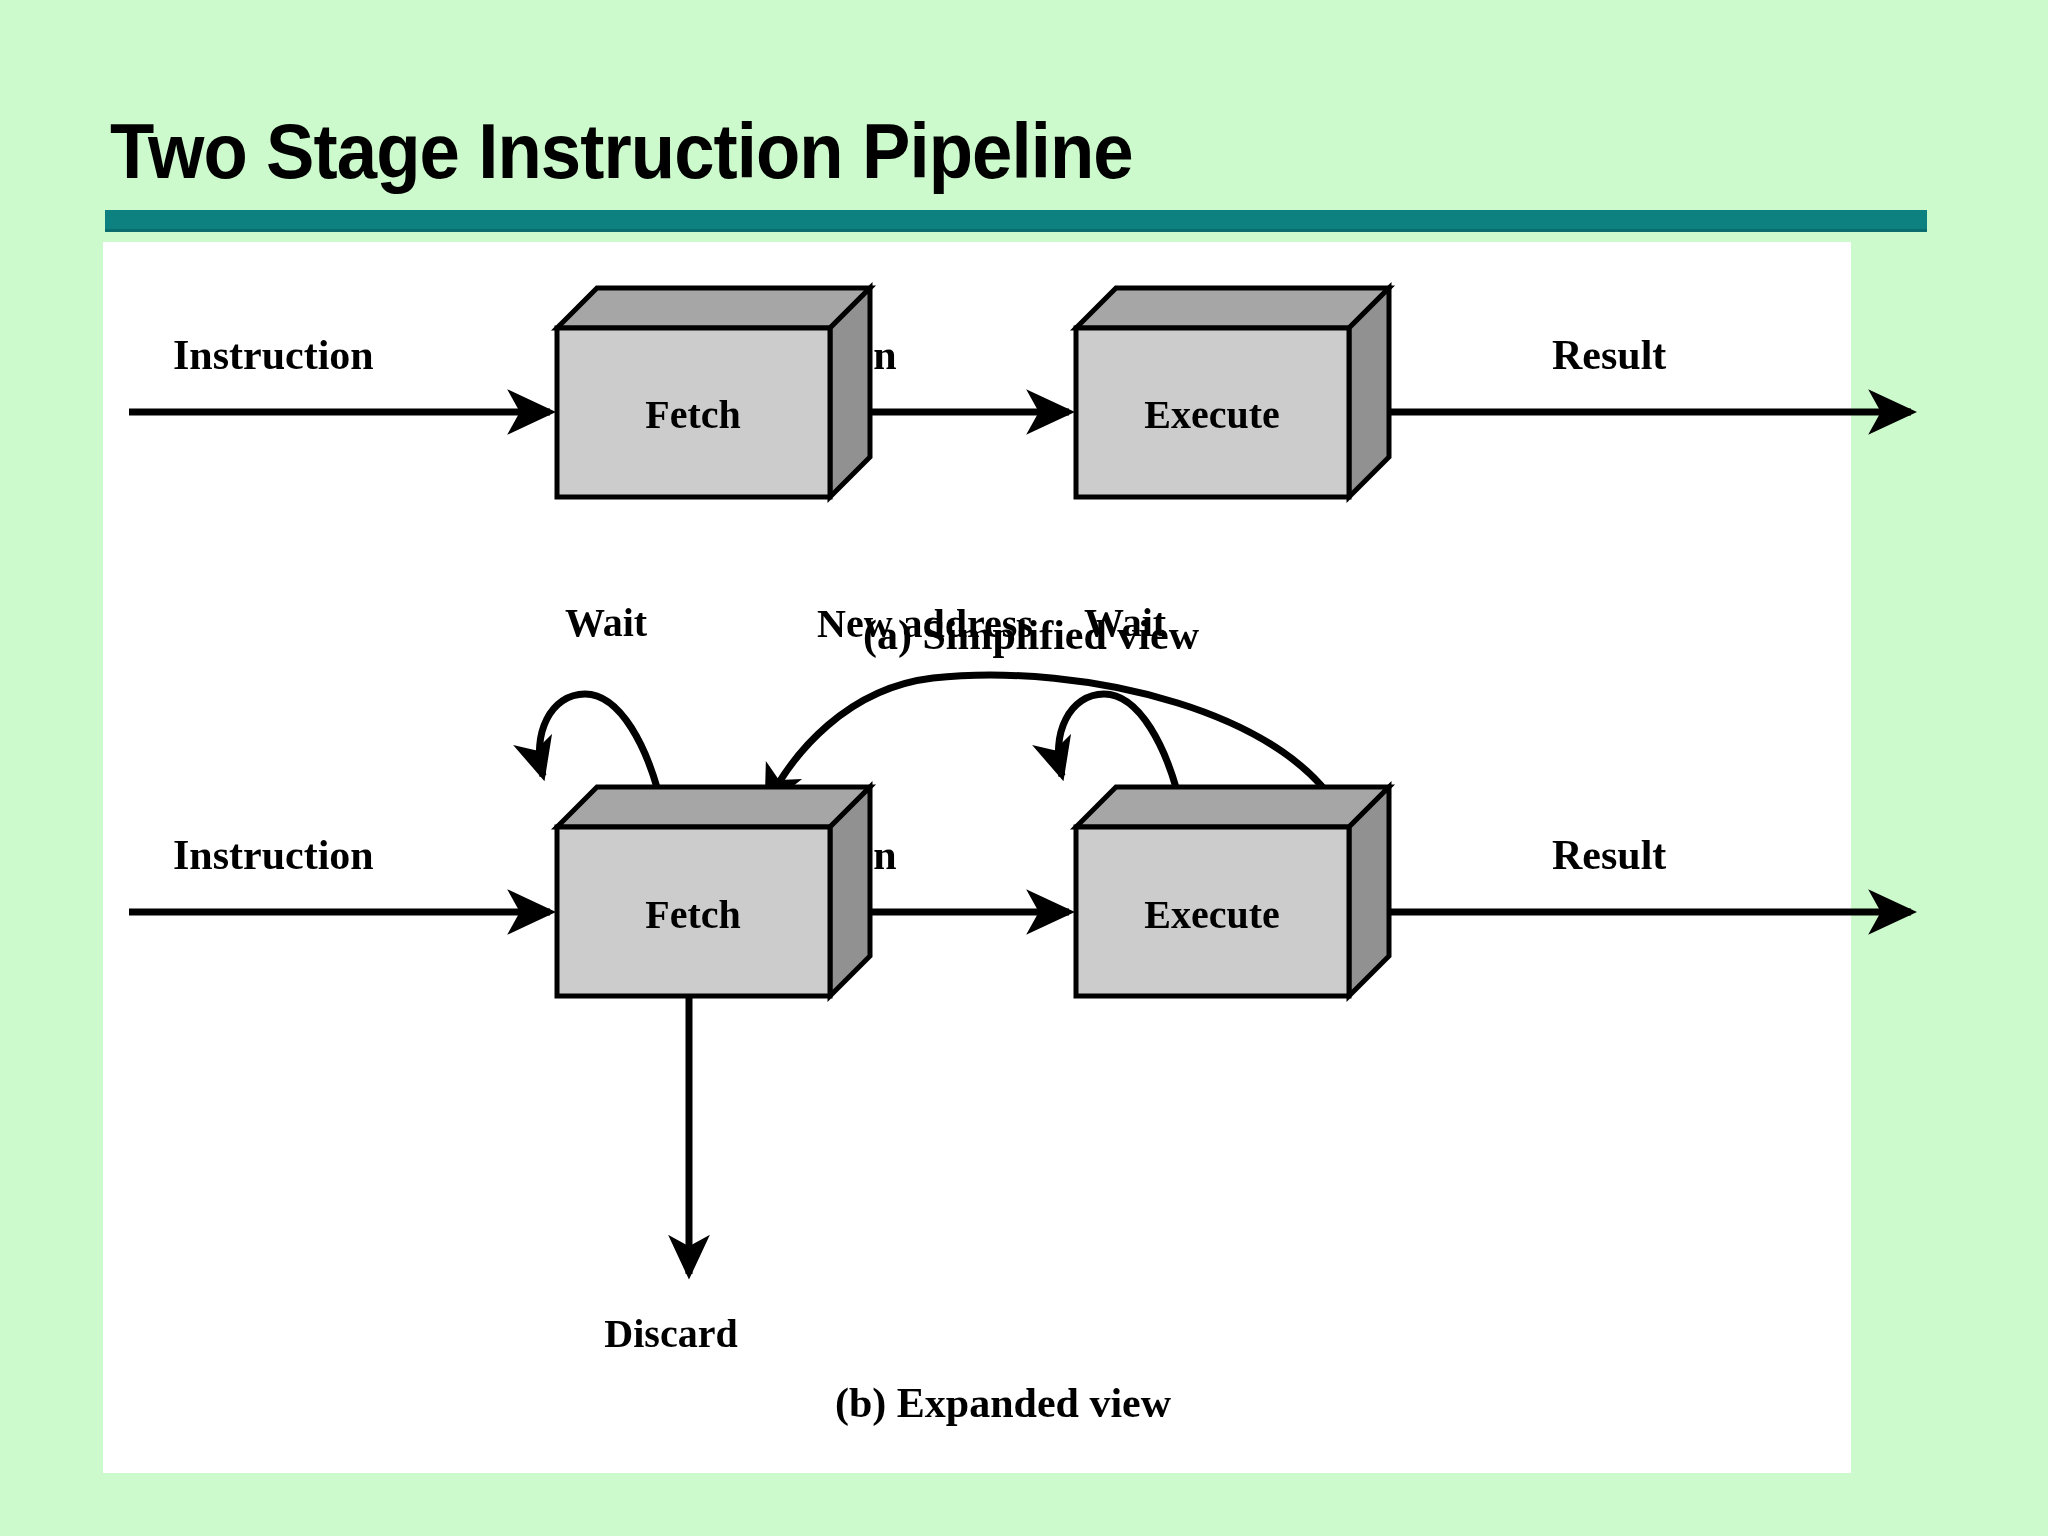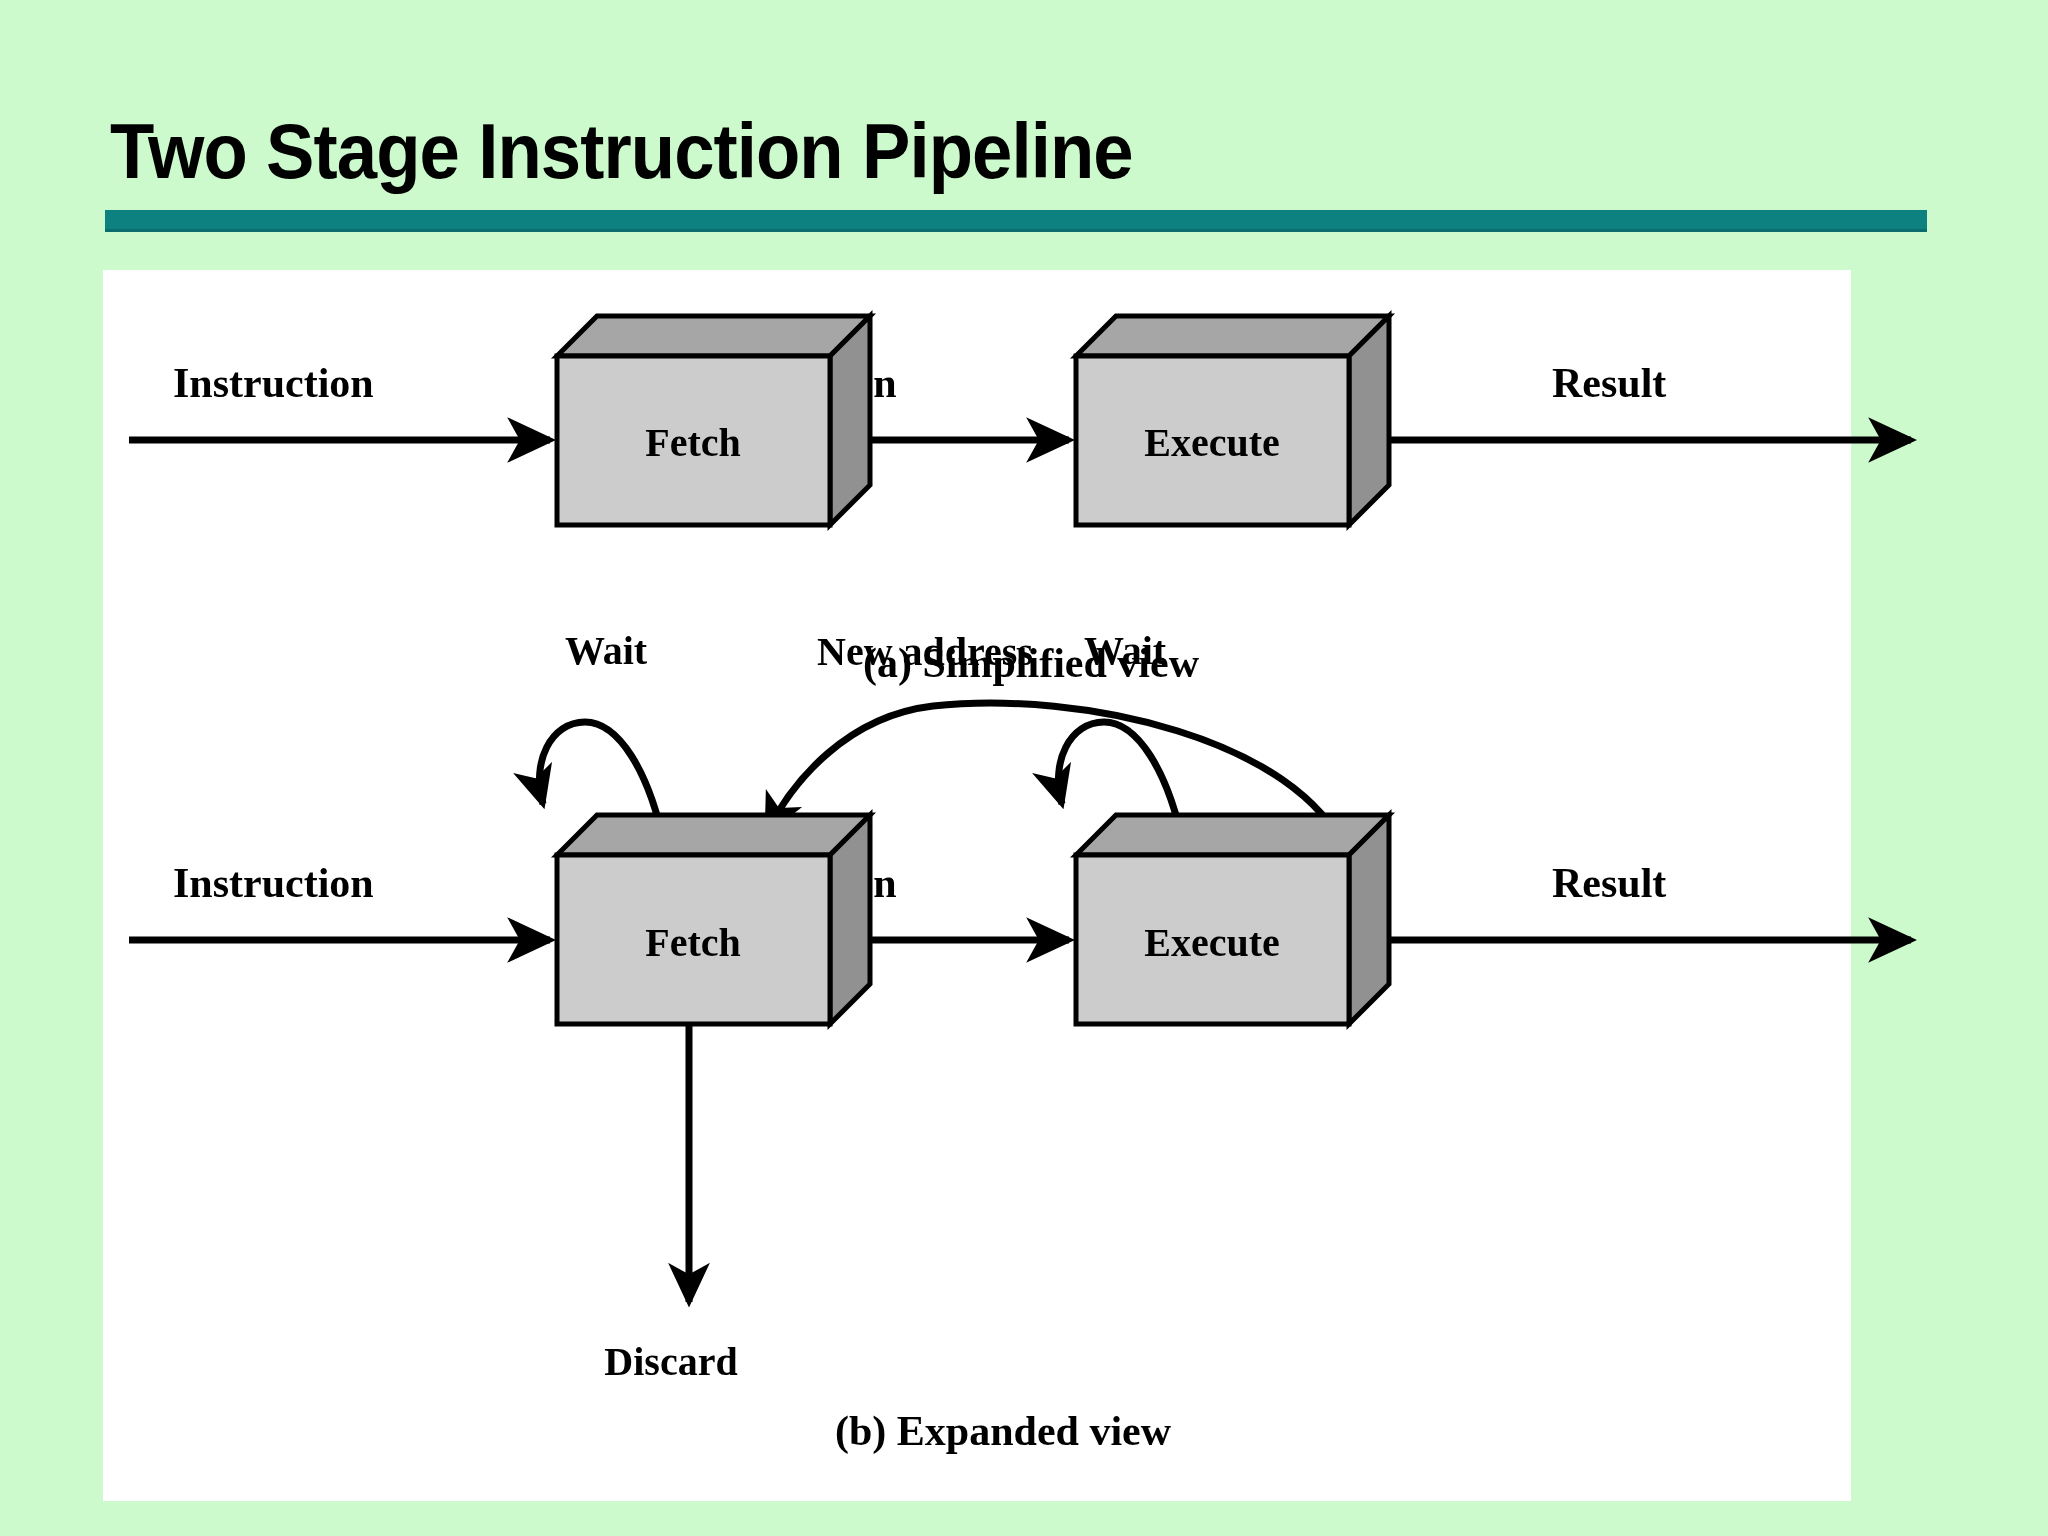--- a/index.html
+++ b/index.html
@@ -42,21 +42,20 @@
   }
 
   
   #diagram-panel {
     position: absolute;
     left: 103px;
     top: 242px;
     width: 1748px;
     height: 1231px;
     background: #ffffff;
-    margin-top: 28px;
   }
 
   
   #diagram-svg {
     position: absolute;
     left: 0;
     top: 0;
     width: 1824px;
     height: 1231px;
     display: block;

